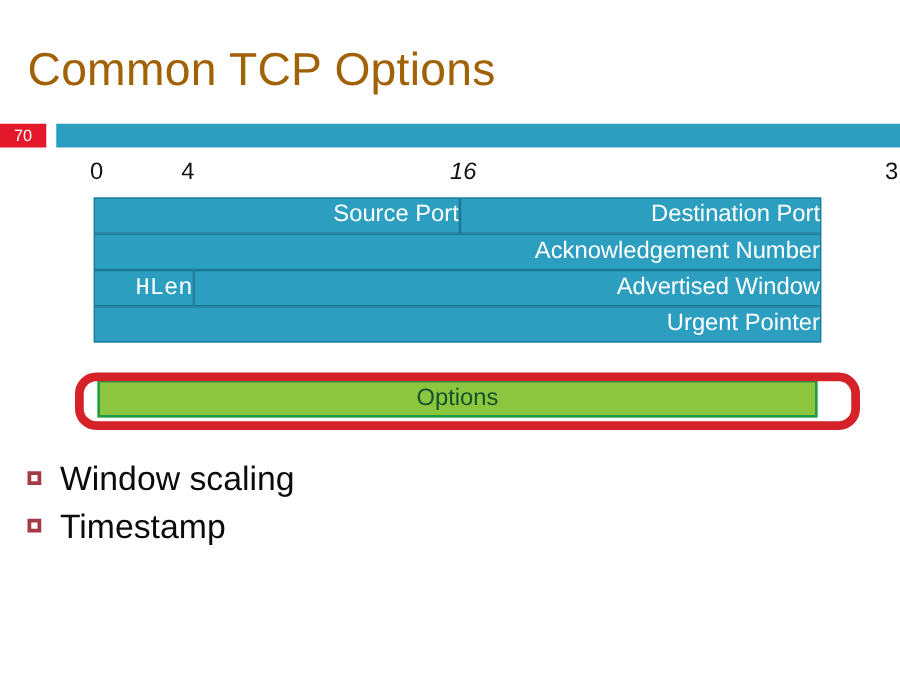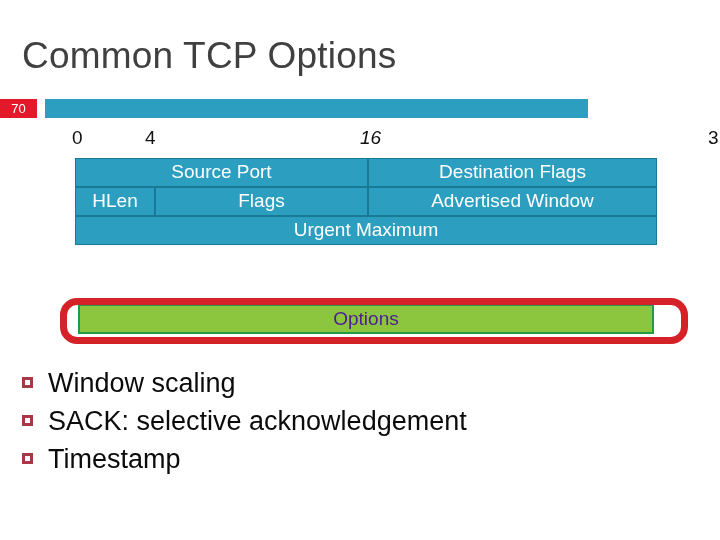--- a/index.html
+++ b/index.html
@@ -16,31 +16,31 @@
     -webkit-font-smoothing: antialiased;
   }
 
   
   .slide-title {
     position: absolute;
     left: 22px;
     top: 34px;
     font-size: 37px;
     line-height: 44px;
-    color: #404040;
+    color: #a16207;
     letter-spacing: 0.2px;
     white-space: nowrap;
   }
 
   
   .number-band {
     position: absolute;
     left: 0;
     top: 99px;
-    width: 588px;
+    width: 720px;
     height: 19px;
   }
   .number-box {
     position: absolute;
     left: 0;
     top: 0;
     width: 37px;
     height: 19px;
     background: #E3192B;
     color: #ffffff;
@@ -97,41 +97,41 @@
     height: 29px;
     box-sizing: border-box;
   }
   .cell {
     box-sizing: border-box;
     background: #2C9EC0;
     border: 1px solid #1A7A96;
     color: #ffffff;
     font-size: 19px;
     line-height: 26px;
-    text-align: center;
+    text-align: right;
     white-space: nowrap;
     overflow: hidden;
   }
   .cell-half  { flex: 0 0 293px; width: 293px; }
   .cell-half2 { flex: 1 1 auto; }
   .cell-full  { flex: 1 1 auto; }
-  .cell-hlen  { flex: 0 0 80px; width: 80px; }
+  .cell-hlen  { flex: 0 0 80px; width: 80px; font-family: Liberation Mono, monospace; }
   .cell-flags { flex: 0 0 213px; width: 213px; }
 
   
   .options-block {
     position: absolute;
     left: 78px;
     top: 178px;
     width: 576px;
     height: 30px;
     box-sizing: border-box;
     background: #8CC63E;
     border: 2px solid #1E9C4A;
-    color: #4c1d95;
+    color: #14532d;
     font-size: 19px;
     line-height: 26px;
     text-align: center;
     white-space: nowrap;
   }
 
   
   .highlight-rect {
     position: absolute;
     left: 60px;
@@ -192,54 +192,52 @@
     <span class="tick tick-0">0</span>
     <span class="tick tick-4">4</span>
     <span class="tick tick-16">16</span>
     <span class="tick tick-31">31</span>
   </div>
 
   <div class="grid">
 
     <div class="hrow">
       <div class="cell cell-half">Source Port</div>
-      <div class="cell cell-half2">Destination Flags</div>
-    </div>
-
-
+      <div class="cell cell-half2">Destination Port</div>
+    </div>
+
+
+    <div class="hrow">
+      <div class="cell cell-full">Acknowledgement Number</div>
+    </div>
 
     <div class="hrow">
       <div class="cell cell-hlen">HLen</div>
-      <div class="cell cell-flags">Flags</div>
       <div class="cell cell-half2">Advertised Window</div>
     </div>
 
     <div class="hrow">
-      <div class="cell cell-half2">Urgent Maximum</div>
+      <div class="cell cell-half2">Urgent Pointer</div>
     </div>
 
   </div>
 
   <div class="options-block">Options</div>
 
   <div class="highlight-rect"></div>
 
 </div>
 
 <div class="bullet-list">
 
   <div class="bullet-item">
     <span class="bullet-marker"></span>
     <span class="bullet-text">Window scaling</span>
   </div>
 
-  <div class="bullet-item">
-    <span class="bullet-marker"></span>
-    <span class="bullet-text">SACK: selective acknowledgement</span>
-  </div>
 
 
   <div class="bullet-item">
     <span class="bullet-marker"></span>
     <span class="bullet-text">Timestamp</span>
   </div>
 
 </div>
 
 </body></html>

